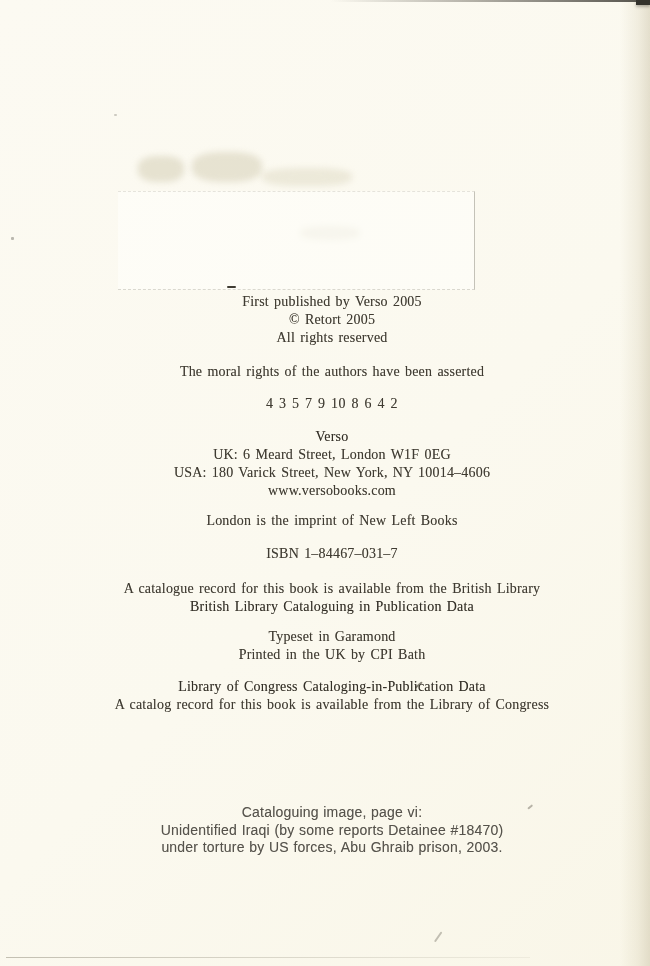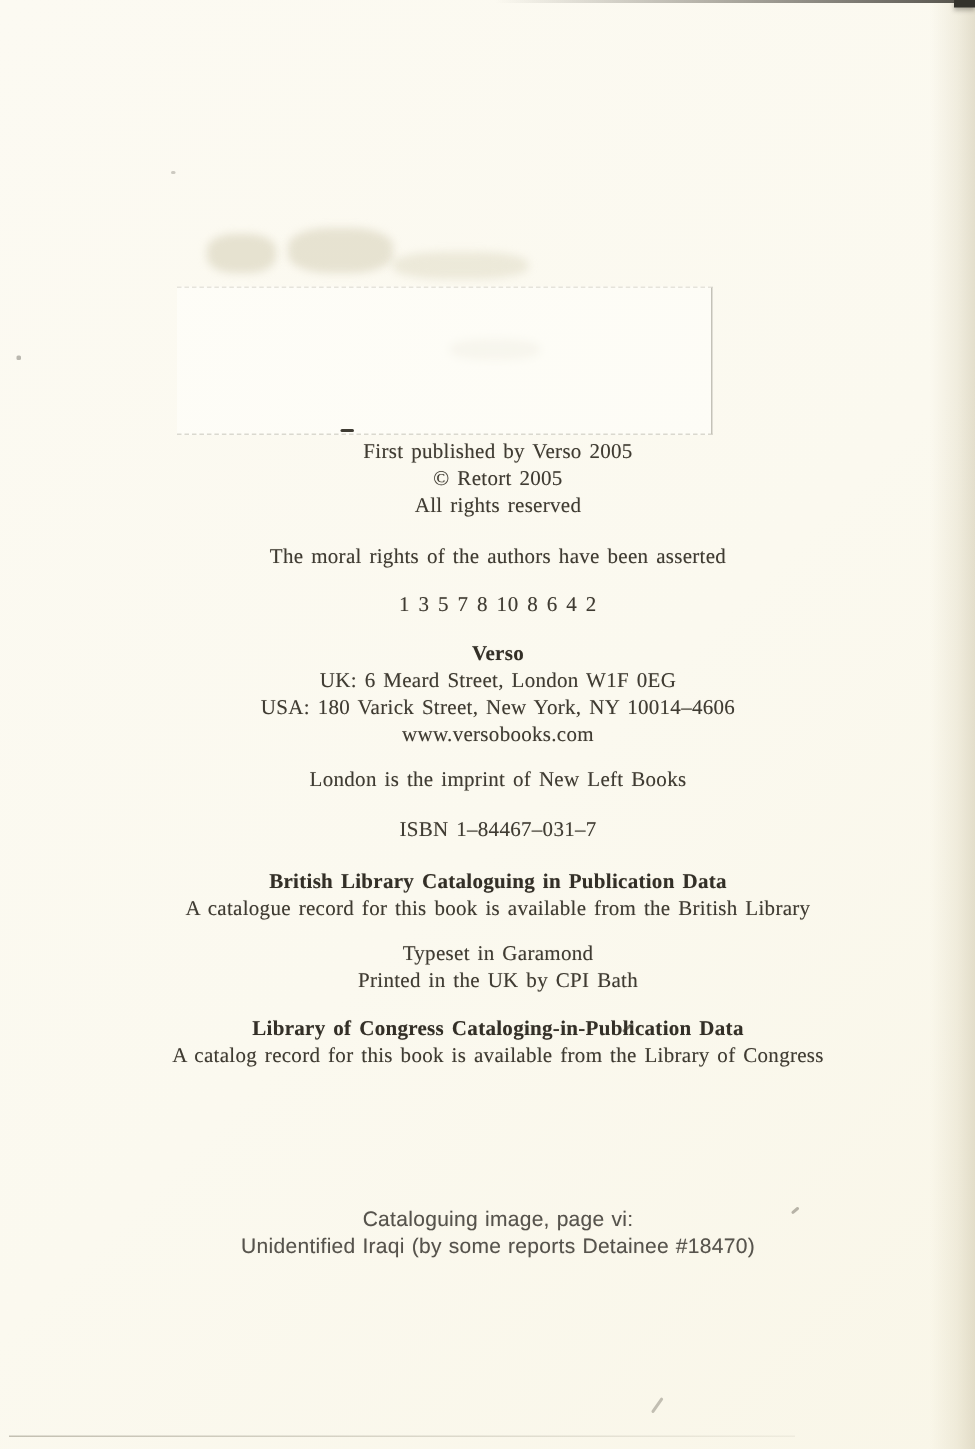--- a/index.html
+++ b/index.html
@@ -38,21 +38,21 @@
   .speck-dot2{left:114px;top:114px;width:3px;height:2px;opacity:.25;}
   .pen-mark{position:absolute;width:9px;height:1.5px;background:#8a867a;transform:rotate(-40deg);border-radius:1px;}
   .mark-garamond{left:414px;top:684px;}
   .mark-frontis{left:527px;top:806px;width:6px;opacity:.6;}
   .mark-bottom{left:432px;top:936px;width:12px;transform:rotate(-55deg);opacity:.5;}
 
   
   .imprint{position:absolute;left:14px;right:0;top:293px;text-align:center;color:#3f3b32;}
   .line{font-size:14px;line-height:18px;letter-spacing:.2px;word-spacing:1.5px;
     text-shadow:0 0 .5px rgba(64,60,48,.4);}
-  .bold{font-weight:700;color:#332f27;}
+  .bold{font-weight:400;color:#332f27;}
   .g{margin:0 0 14px 0;}
   .g-m16{margin-bottom:16px;}
   .g-m15{margin-bottom:15px;}
   .g-m12{margin-bottom:12px;}
   .g-m17{margin-bottom:17px;}
   .numline{letter-spacing:.5px;}
 
   
   .frontis{position:absolute;left:14px;right:0;top:804px;text-align:center;}
   .frontis .line{font-family:"Liberation Sans", sans-serif;font-size:14px;line-height:17.5px;
@@ -82,58 +82,59 @@
       <div class="line">First published by Verso 2005</div>
       <div class="line">© Retort 2005</div>
       <div class="line">All rights reserved</div>
     </div>
 
     <div class="g">
       <div class="line">The moral rights of the authors have been asserted</div>
     </div>
 
     <div class="g g-m15">
-      <div class="line numline">1 3 5 7 8 10 8 6 4 2</div>
+      <div class="line numline">4 3 5 7 9 10 8 6 4 2</div>
     </div>
 
     <div class="g g-m12">
       <div class="line bold">Verso</div>
       <div class="line">UK: 6 Meard Street, London W1F 0EG</div>
       <div class="line">USA: 180 Varick Street, New York, NY 10014–4606</div>
       <div class="line">www.versobooks.com</div>
     </div>
 
     <div class="g g-m15">
       <div class="line">London is the imprint of New Left Books</div>
     </div>
 
     <div class="g g-m17">
       <div class="line">ISBN 1–84467–031–7</div>
     </div>
 
     <div class="g g-m12">
+      <div class="line">A catalogue record for this book is available from the British Library</div>
       <div class="line bold">British Library Cataloguing in Publication Data</div>
-      <div class="line">A catalogue record for this book is available from the British Library</div>
     </div>
 
     <div class="g">
       <div class="line">Typeset in Garamond</div>
       <div class="line">Printed in the UK by CPI Bath</div>
     </div>
 
     <div class="g">
       <div class="line bold">Library of Congress Cataloging-in-Publication Data</div>
       <div class="line">A catalog record for this book is available from the Library of Congress</div>
     </div>
 
   </main>
 
   <footer class="frontis">
     <div class="line">Cataloguing image, page vi:</div>
     <div class="line">Unidentified Iraqi (by some reports Detainee #18470)</div>
+    <div class="line">under torture by US forces, Abu Ghraib prison, 2003.</div>
   </footer>
 
   <div class="edge-right-shade"></div>
   <div class="edge-top-line"></div>
   <div class="edge-top-corner"></div>
   <div class="edge-bottom-line"></div>
 
 </div>
 
 </body></html>

